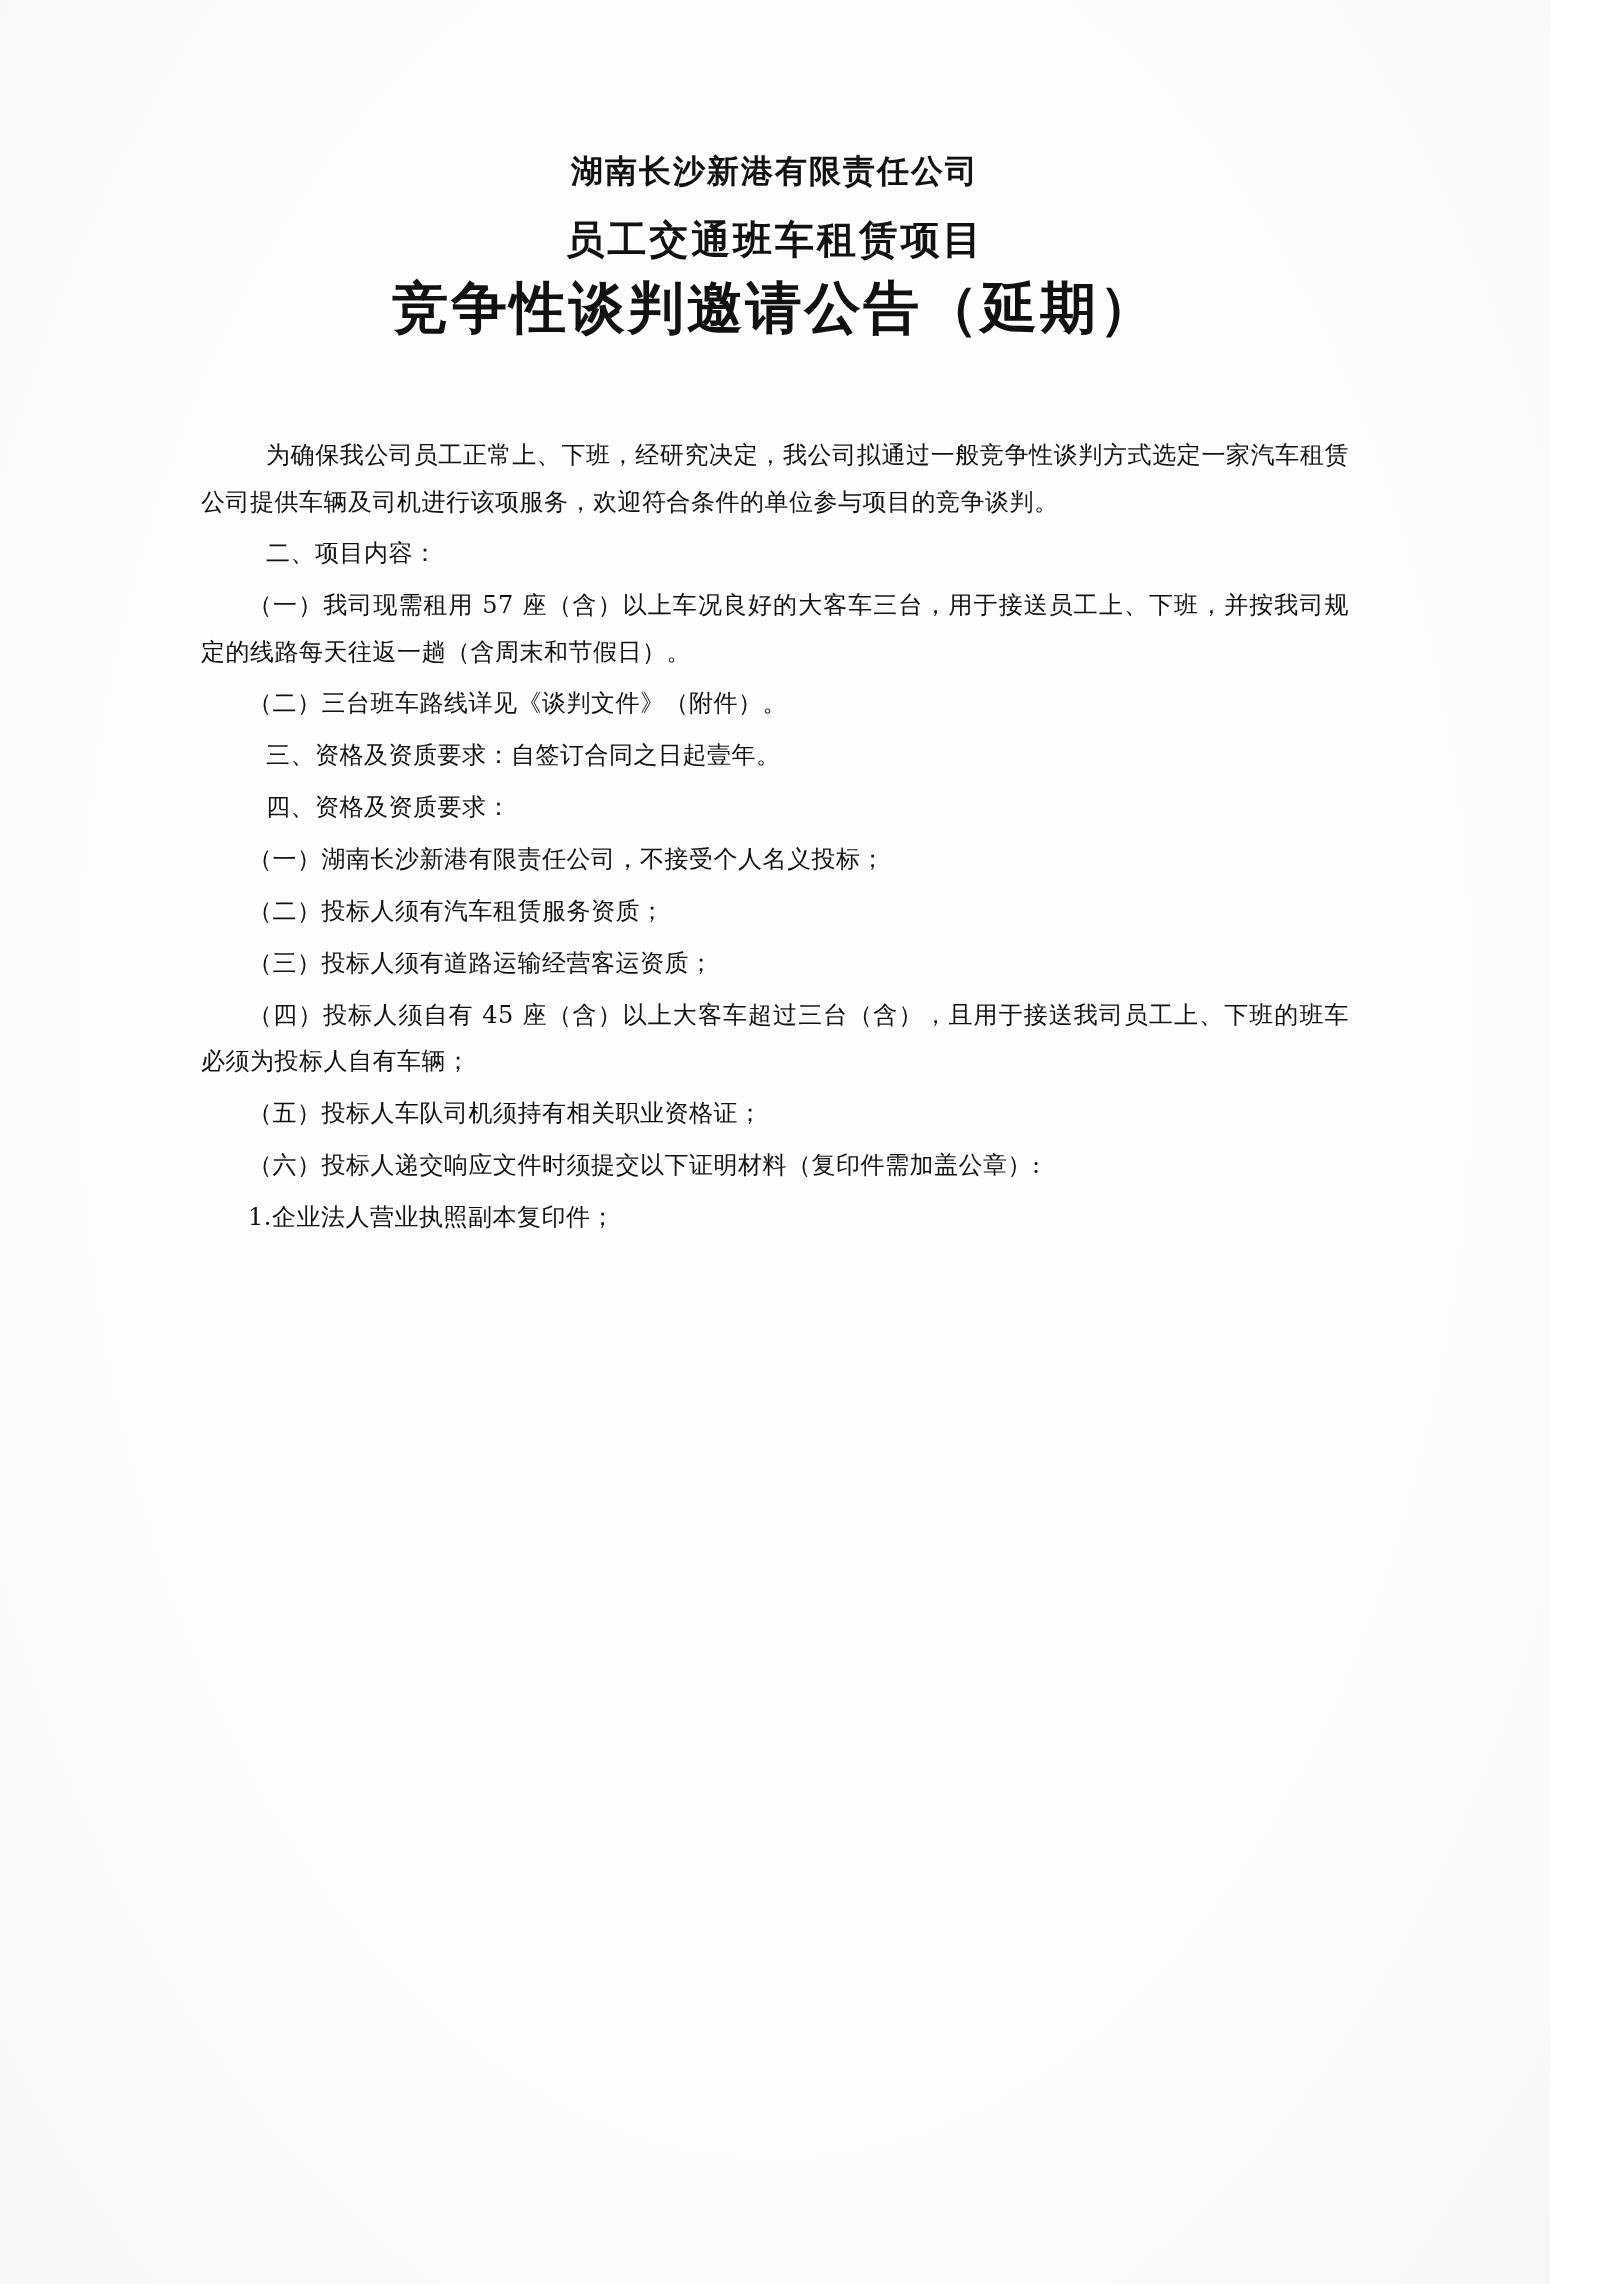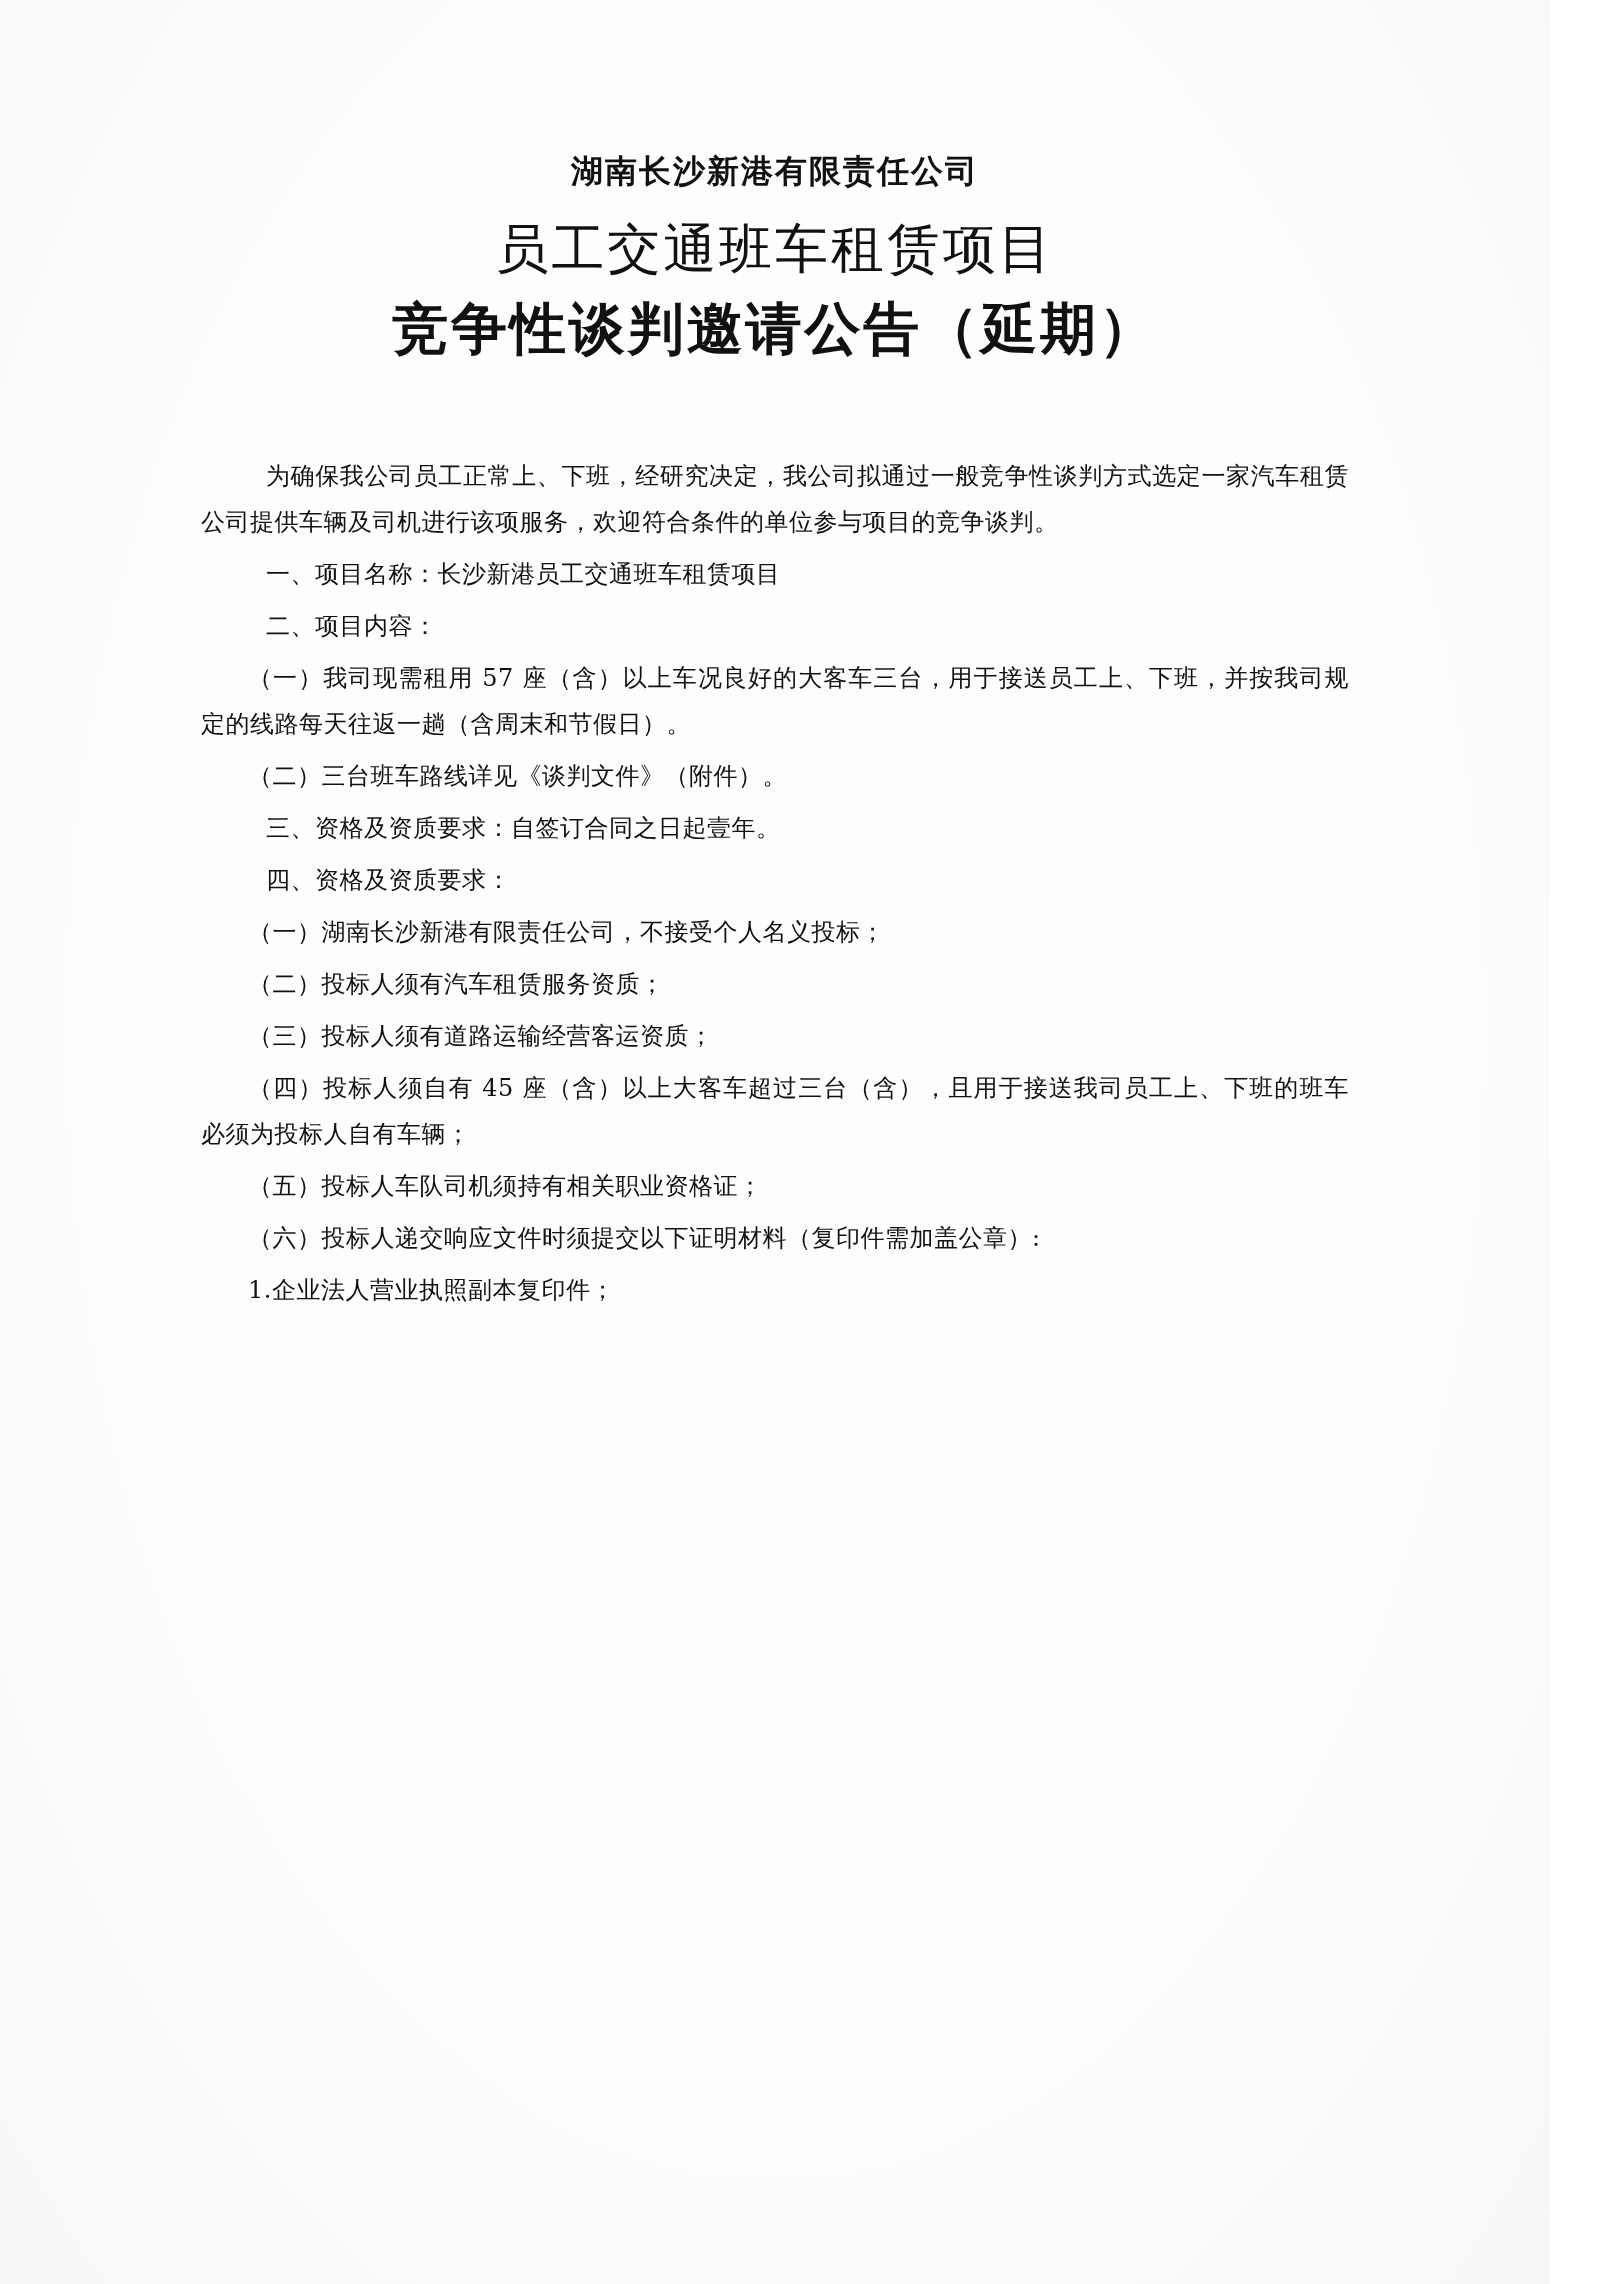--- a/index.html
+++ b/index.html
@@ -40,22 +40,22 @@
     margin-bottom: 84px;
   }
   .org-name {
     font-size: 32px;
     font-weight: bold;
     letter-spacing: 2px;
     line-height: 1.5;
     margin-bottom: 15.7px;
   }
   .title-line-1 {
-    font-size: 53px;
-    font-weight: normal;
+    font-size: 39px;
+    font-weight: bold;
     letter-spacing: 2.9px;
     line-height: 1.45;
   }
   .title-line-2 {
     font-size: 56px;
     font-weight: bold;
     letter-spacing: 2.9px;
     line-height: 1.45;
   }
   p.para {
@@ -85,21 +85,20 @@
 <div class="page">
   <div class="doc-body">
 
     <div class="title-block">
       <div class="org-name">湖南长沙新港有限责任公司</div>
       <div class="title-line-1">员工交通班车租赁项目</div>
       <div class="title-line-2">竞争性谈判邀请公告（延期）</div>
     </div>
 
     <p class="para indent2">为确保我公司员工正常上、下班，经研究决定，我公司拟通过一般竞争性谈判方式选定一家汽车租赁公司提供车辆及司机进行该项服务，欢迎符合条件的单位参与项目的竞争谈判。</p>
-    <p class="para indent2 section-head">一、项目名称：长沙新港员工交通班车租赁项目</p>
     <p class="para indent2 section-head">二、项目内容：</p>
     <p class="para sub-item">（一）我司现需租用 57 座（含）以上车况良好的大客车三台，用于接送员工上、下班，并按我司规定的线路每天往返一趟（含周末和节假日）。</p>
     <p class="para sub-item">（二）三台班车路线详见《谈判文件》（附件）。</p>
     <p class="para indent2 section-head">三、资格及资质要求：自签订合同之日起壹年。</p>
     <p class="para indent2 section-head">四、资格及资质要求：</p>
     <p class="para sub-item">（一）湖南长沙新港有限责任公司，不接受个人名义投标；</p>
     <p class="para sub-item">（二）投标人须有汽车租赁服务资质；</p>
     <p class="para sub-item">（三）投标人须有道路运输经营客运资质；</p>
     <p class="para sub-item">（四）投标人须自有 45 座（含）以上大客车超过三台（含），且用于接送我司员工上、下班的班车必须为投标人自有车辆；</p>
     <p class="para sub-item">（五）投标人车队司机须持有相关职业资格证；</p>

